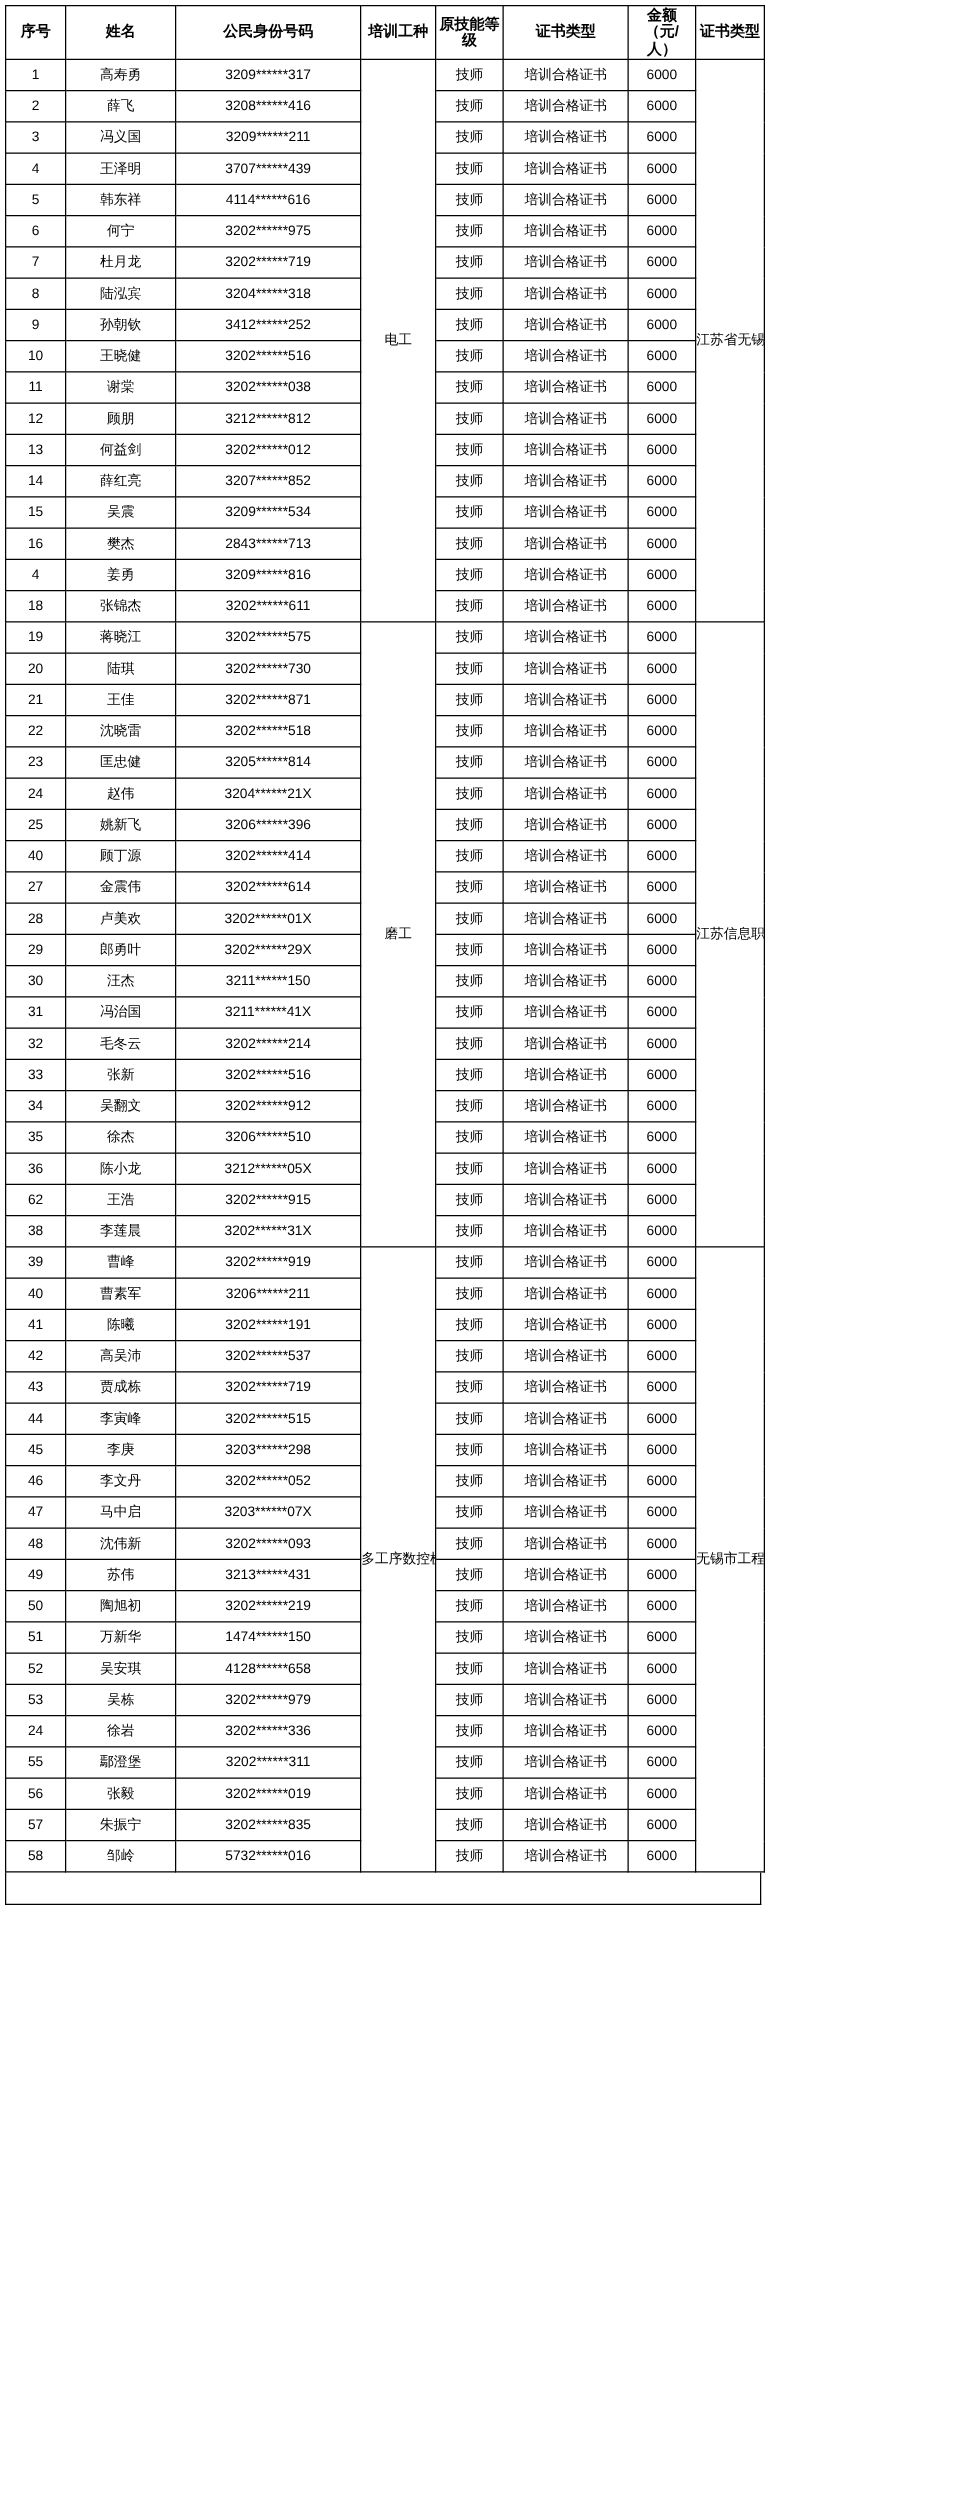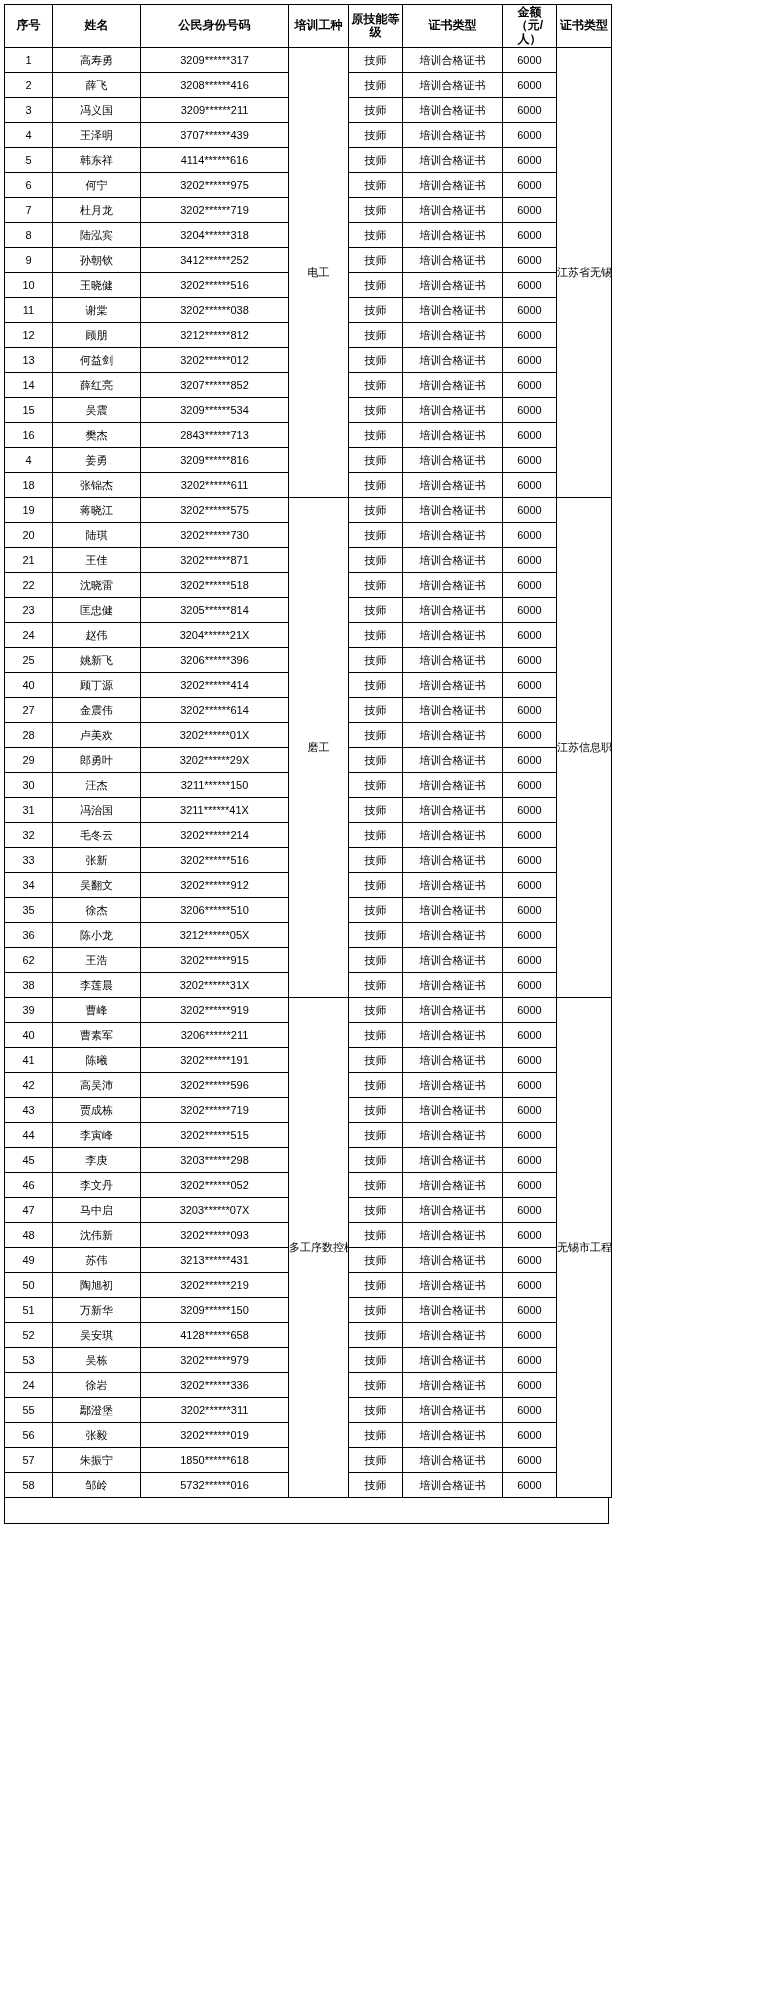--- a/index.html
+++ b/index.html
@@ -442,21 +442,21 @@
           <td>41</td>
           <td class="name">陈曦</td>
           <td class="idnum">3202******191</td>
           <td>技师</td>
           <td>培训合格证书</td>
           <td>6000</td>
         </tr>
         <tr>
           <td>42</td>
           <td class="name">高吴沛</td>
-          <td class="idnum">3202******596</td>
+          <td class="idnum">3202******537</td>
           <td>技师</td>
           <td>培训合格证书</td>
           <td>6000</td>
         </tr>
         <tr>
           <td>43</td>
           <td class="name">贾成栋</td>
           <td class="idnum">3202******719</td>
           <td>技师</td>
           <td>培训合格证书</td>
@@ -514,21 +514,21 @@
           <td>50</td>
           <td class="name">陶旭初</td>
           <td class="idnum">3202******219</td>
           <td>技师</td>
           <td>培训合格证书</td>
           <td>6000</td>
         </tr>
         <tr>
           <td>51</td>
           <td class="name">万新华</td>
-          <td class="idnum">3209******150</td>
+          <td class="idnum">1474******150</td>
           <td>技师</td>
           <td>培训合格证书</td>
           <td>6000</td>
         </tr>
         <tr>
           <td>52</td>
           <td class="name">吴安琪</td>
           <td class="idnum">4128******658</td>
           <td>技师</td>
           <td>培训合格证书</td>
@@ -562,21 +562,21 @@
           <td>56</td>
           <td class="name">张毅</td>
           <td class="idnum">3202******019</td>
           <td>技师</td>
           <td>培训合格证书</td>
           <td>6000</td>
         </tr>
         <tr>
           <td>57</td>
           <td class="name">朱振宁</td>
-          <td class="idnum">1850******618</td>
+          <td class="idnum">3202******835</td>
           <td>技师</td>
           <td>培训合格证书</td>
           <td>6000</td>
         </tr>
         <tr>
           <td>58</td>
           <td class="name">邹岭</td>
           <td class="idnum">5732******016</td>
           <td>技师</td>
           <td>培训合格证书</td>

